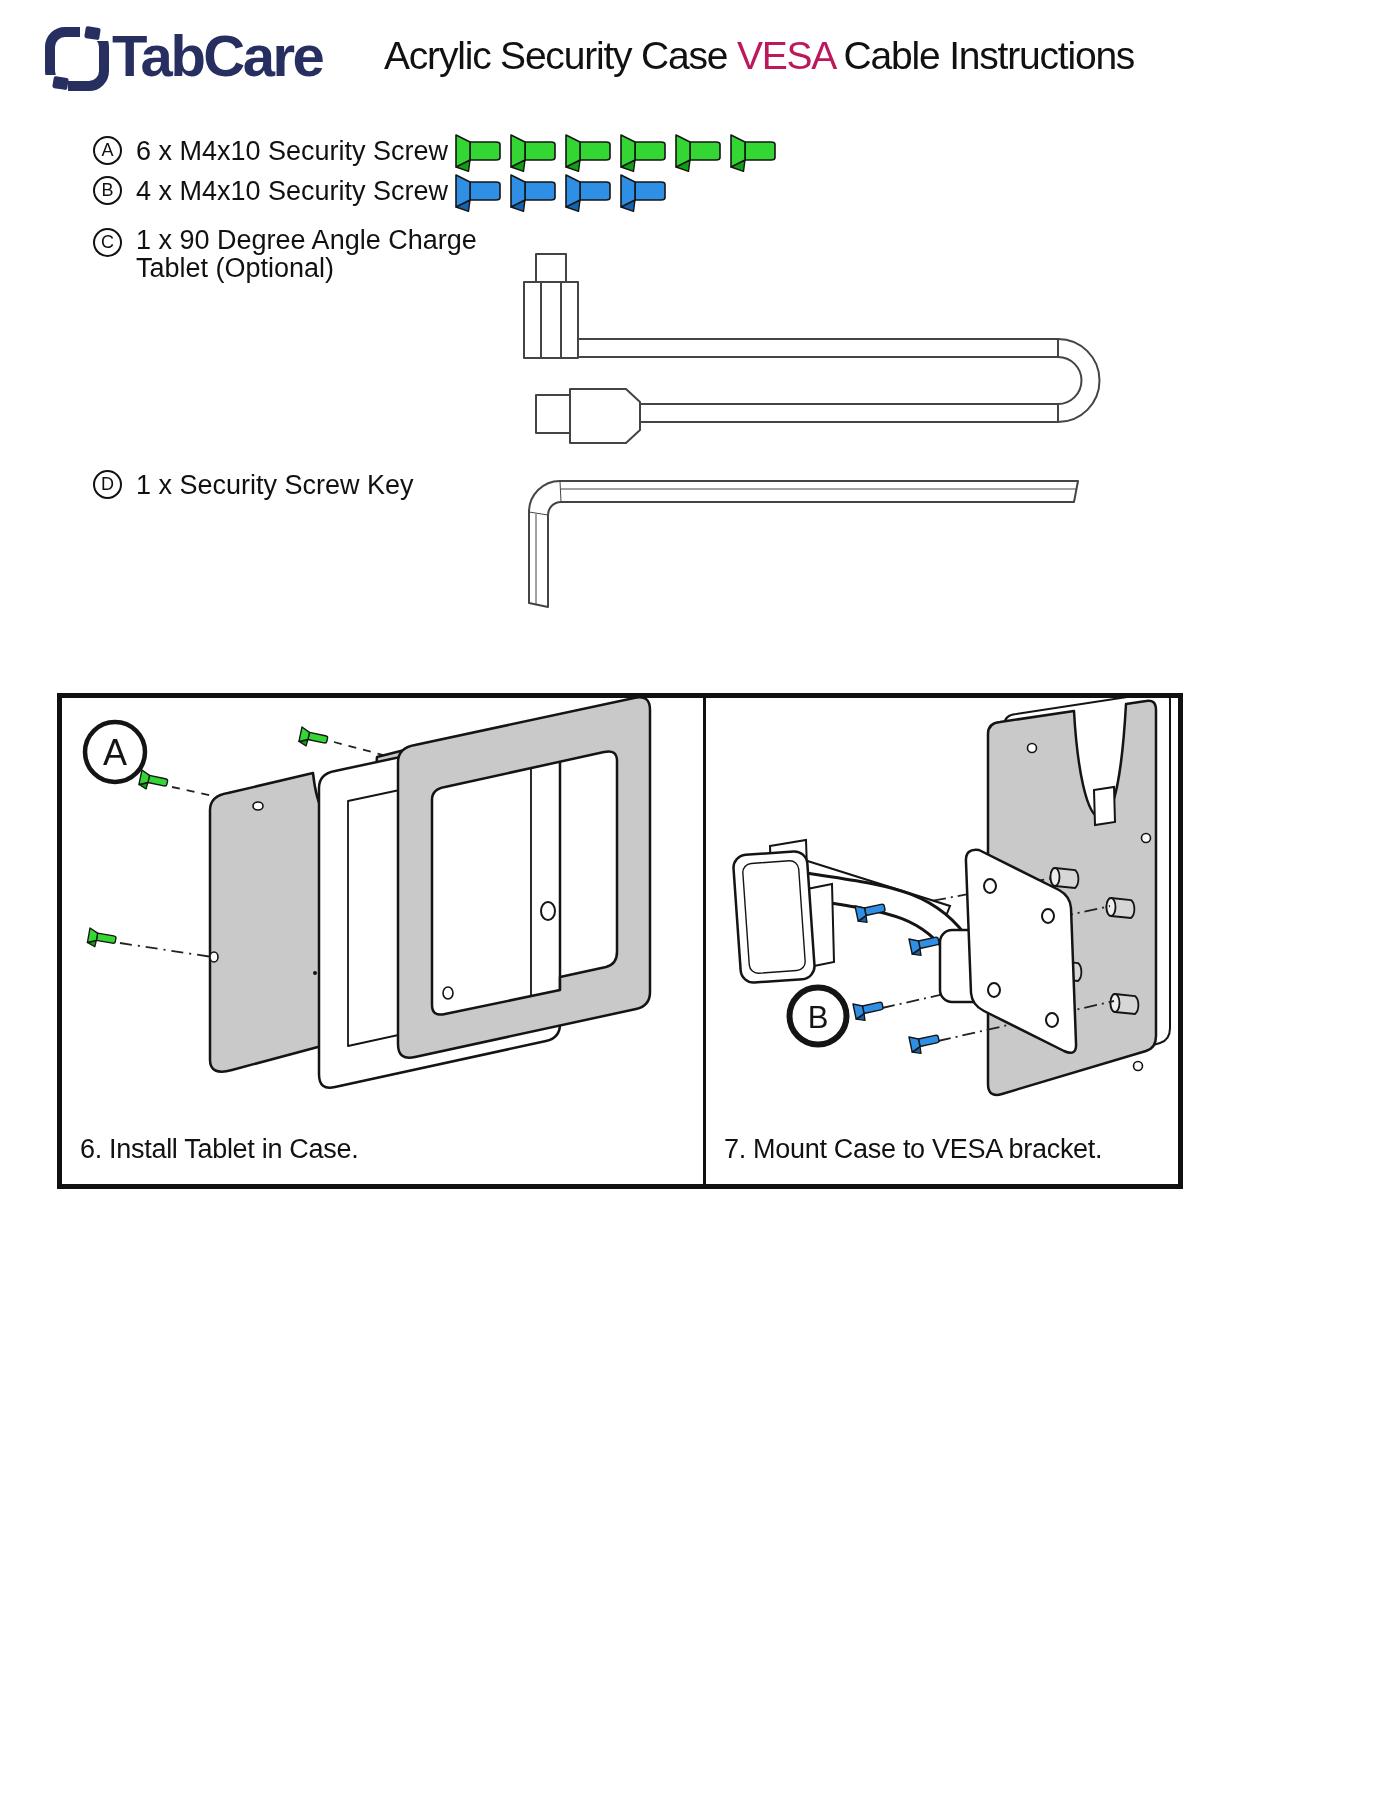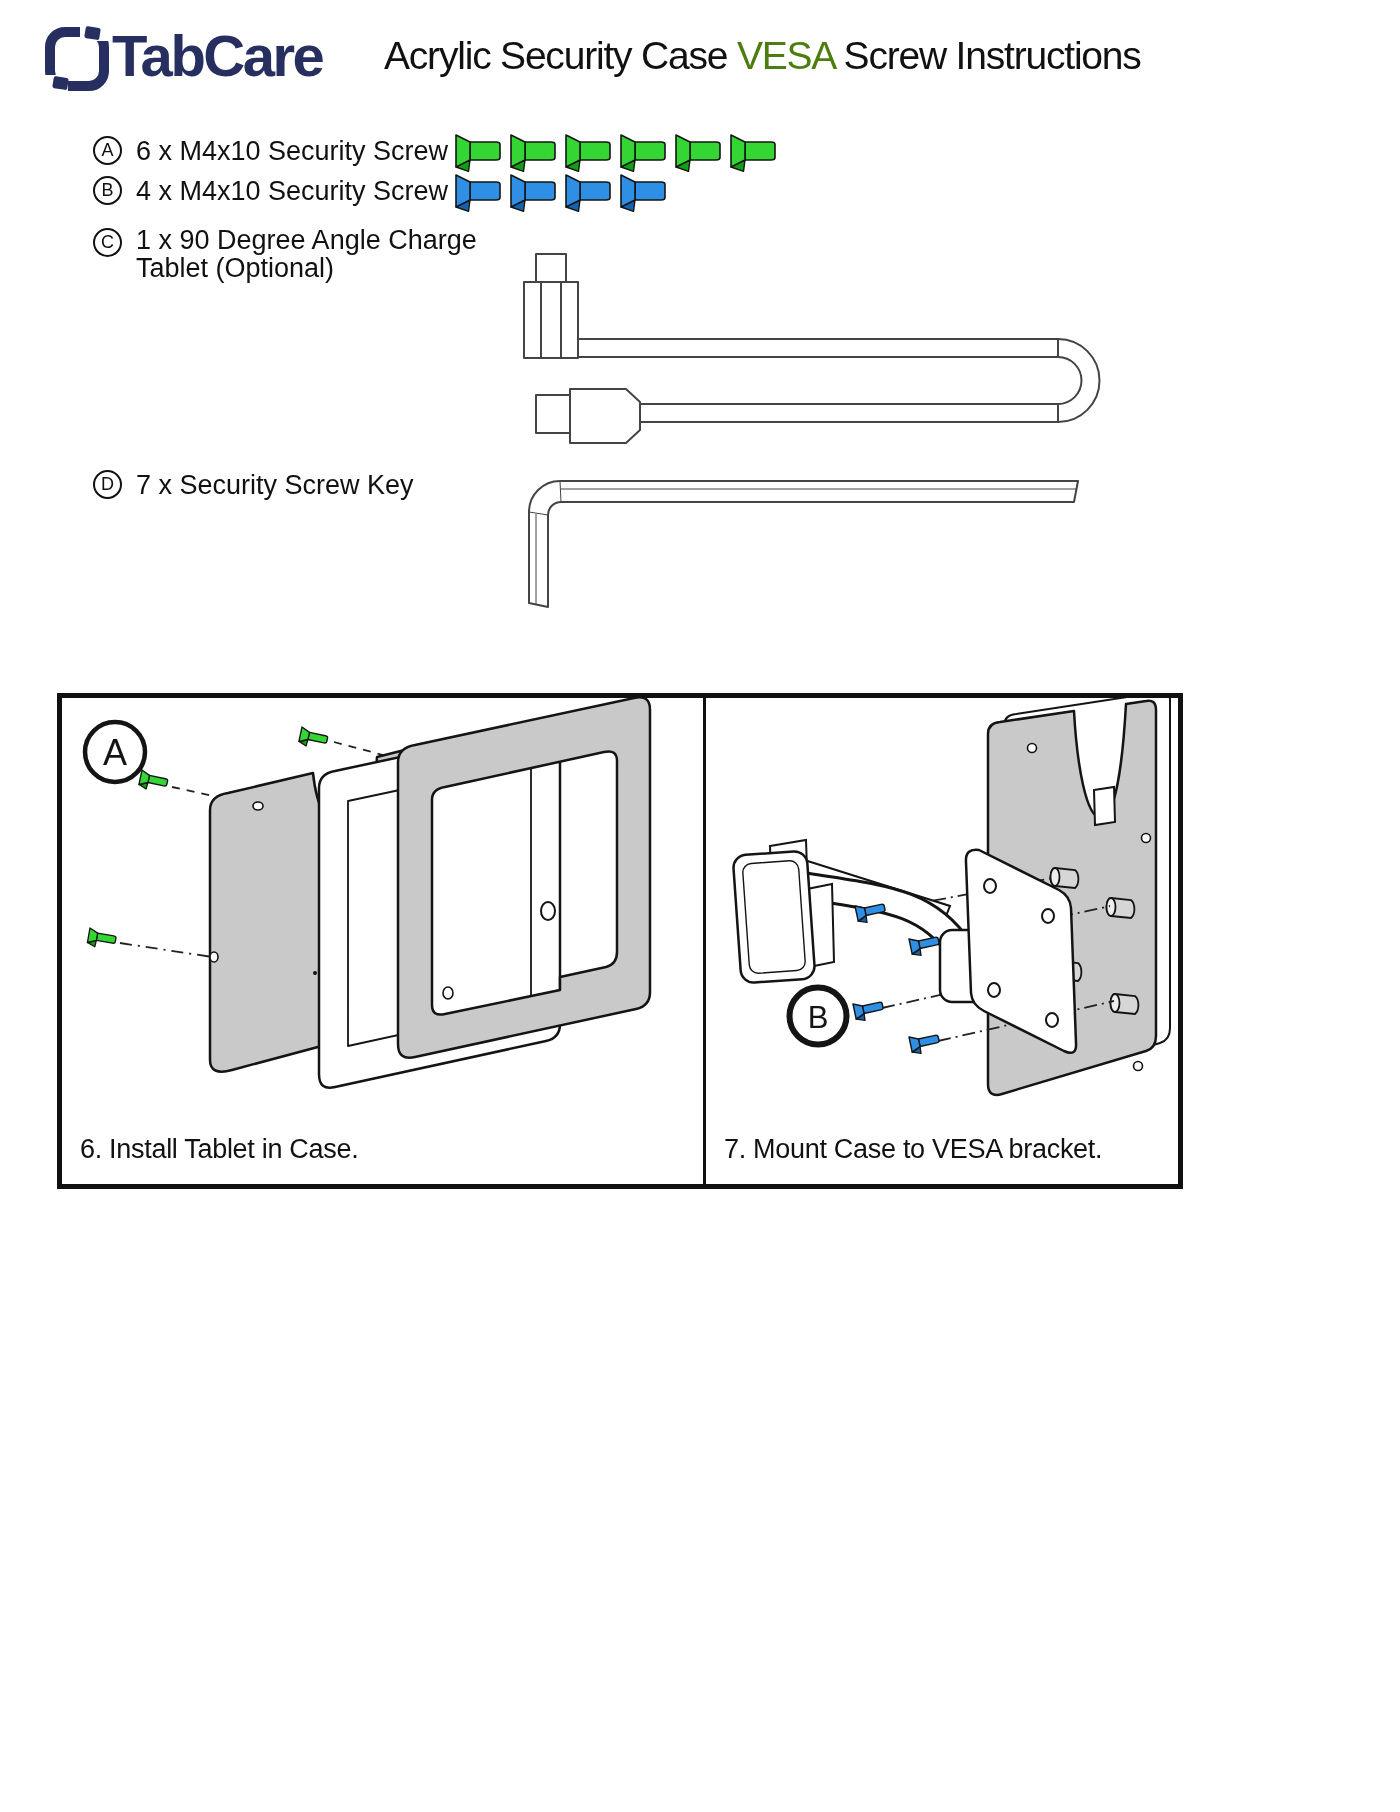--- a/index.html
+++ b/index.html
@@ -30,21 +30,21 @@
 
   <svg class="abs" style="left:44px;top:24px" width="66" height="68" viewBox="0 0 66 68">
     <rect x="6" y="8" width="54" height="54" rx="15" fill="none" stroke="#272e60" stroke-width="10"></rect>
     <rect x="36" y="0" width="30" height="17" fill="#fff"></rect>
     <rect x="0" y="51" width="24" height="17" fill="#fff"></rect>
     <rect x="41" y="3" width="15" height="12" rx="2" fill="#272e60" transform="rotate(9 48 9)"></rect>
     <rect x="9" y="53" width="15" height="12" rx="2" fill="#272e60" transform="rotate(9 16 59)"></rect>
   </svg>
   <div class="abs" id="logo-text" style="color:#272e60">TabCare</div>
   <div class="abs" id="title">
-    <span>Acrylic Security Case </span><span style="color:#4d7c0f">VESA</span><span> Screw Instructions</span>
+    <span>Acrylic Security Case </span><span style="color:#be185d">VESA</span><span> Cable Instructions</span>
   </div>
 
   <div class="abs part-circle" style="left:93px;top:136px">
     <span>A</span>
   </div>
   <div class="abs part-label" style="left:136px;top:137px">6 x M4x10 Security Screw</div>
   <div class="abs screw-row" style="left:455px;top:134px">
       <svg width="46" height="39" viewBox="0 0 46 39">
         <path d="M15,8 L41,8 Q45,8 45,10.5 L45,23.5 Q45,26 41,26 L15,26 Z" fill="#33d633" stroke="#151515" stroke-width="1.6" stroke-linejoin="round"></path>
         <path d="M1,33 L13.5,37.4 L15,26 L6,30.2 Z" fill="#12a012" stroke="#151515" stroke-width="1.4" stroke-linejoin="round"></path>
@@ -125,21 +125,21 @@
       <line x1="561" y1="282" x2="561" y2="358"></line>
 
       <rect x="536" y="395" width="34" height="38"></rect>
       <path d="M570,389 L626,389 L640,402 L640,430 L626,443 L570,443 Z"></path>
     </g>
   </svg>
 
   <div class="abs part-circle" style="left:93px;top:470px">
     <span>D</span>
   </div>
-  <div class="abs part-label" style="left:136px;top:471px">7 x Security Screw Key</div>
+  <div class="abs part-label" style="left:136px;top:471px">1 x Security Screw Key</div>
 
   <svg class="abs" style="left:505px;top:470px" width="590" height="145" viewBox="505 470 590 145">
     <path d="M1078,481 L560,481 A31,31 0 0 0 529,512 L529,603 L548,607 L548,515 A13,13 0 0 1 561,502 L1074,502 Z" fill="#fff" stroke="#444" stroke-width="2" stroke-linejoin="round"></path>
     <g stroke="#444" stroke-width="1">
       <line x1="561" y1="489" x2="1076" y2="489"></line>
       <line x1="536" y1="514" x2="536" y2="605"></line>
       <line x1="560" y1="481" x2="561" y2="502"></line>
       <line x1="529" y1="512" x2="548" y2="515"></line>
     </g>
   </svg>

